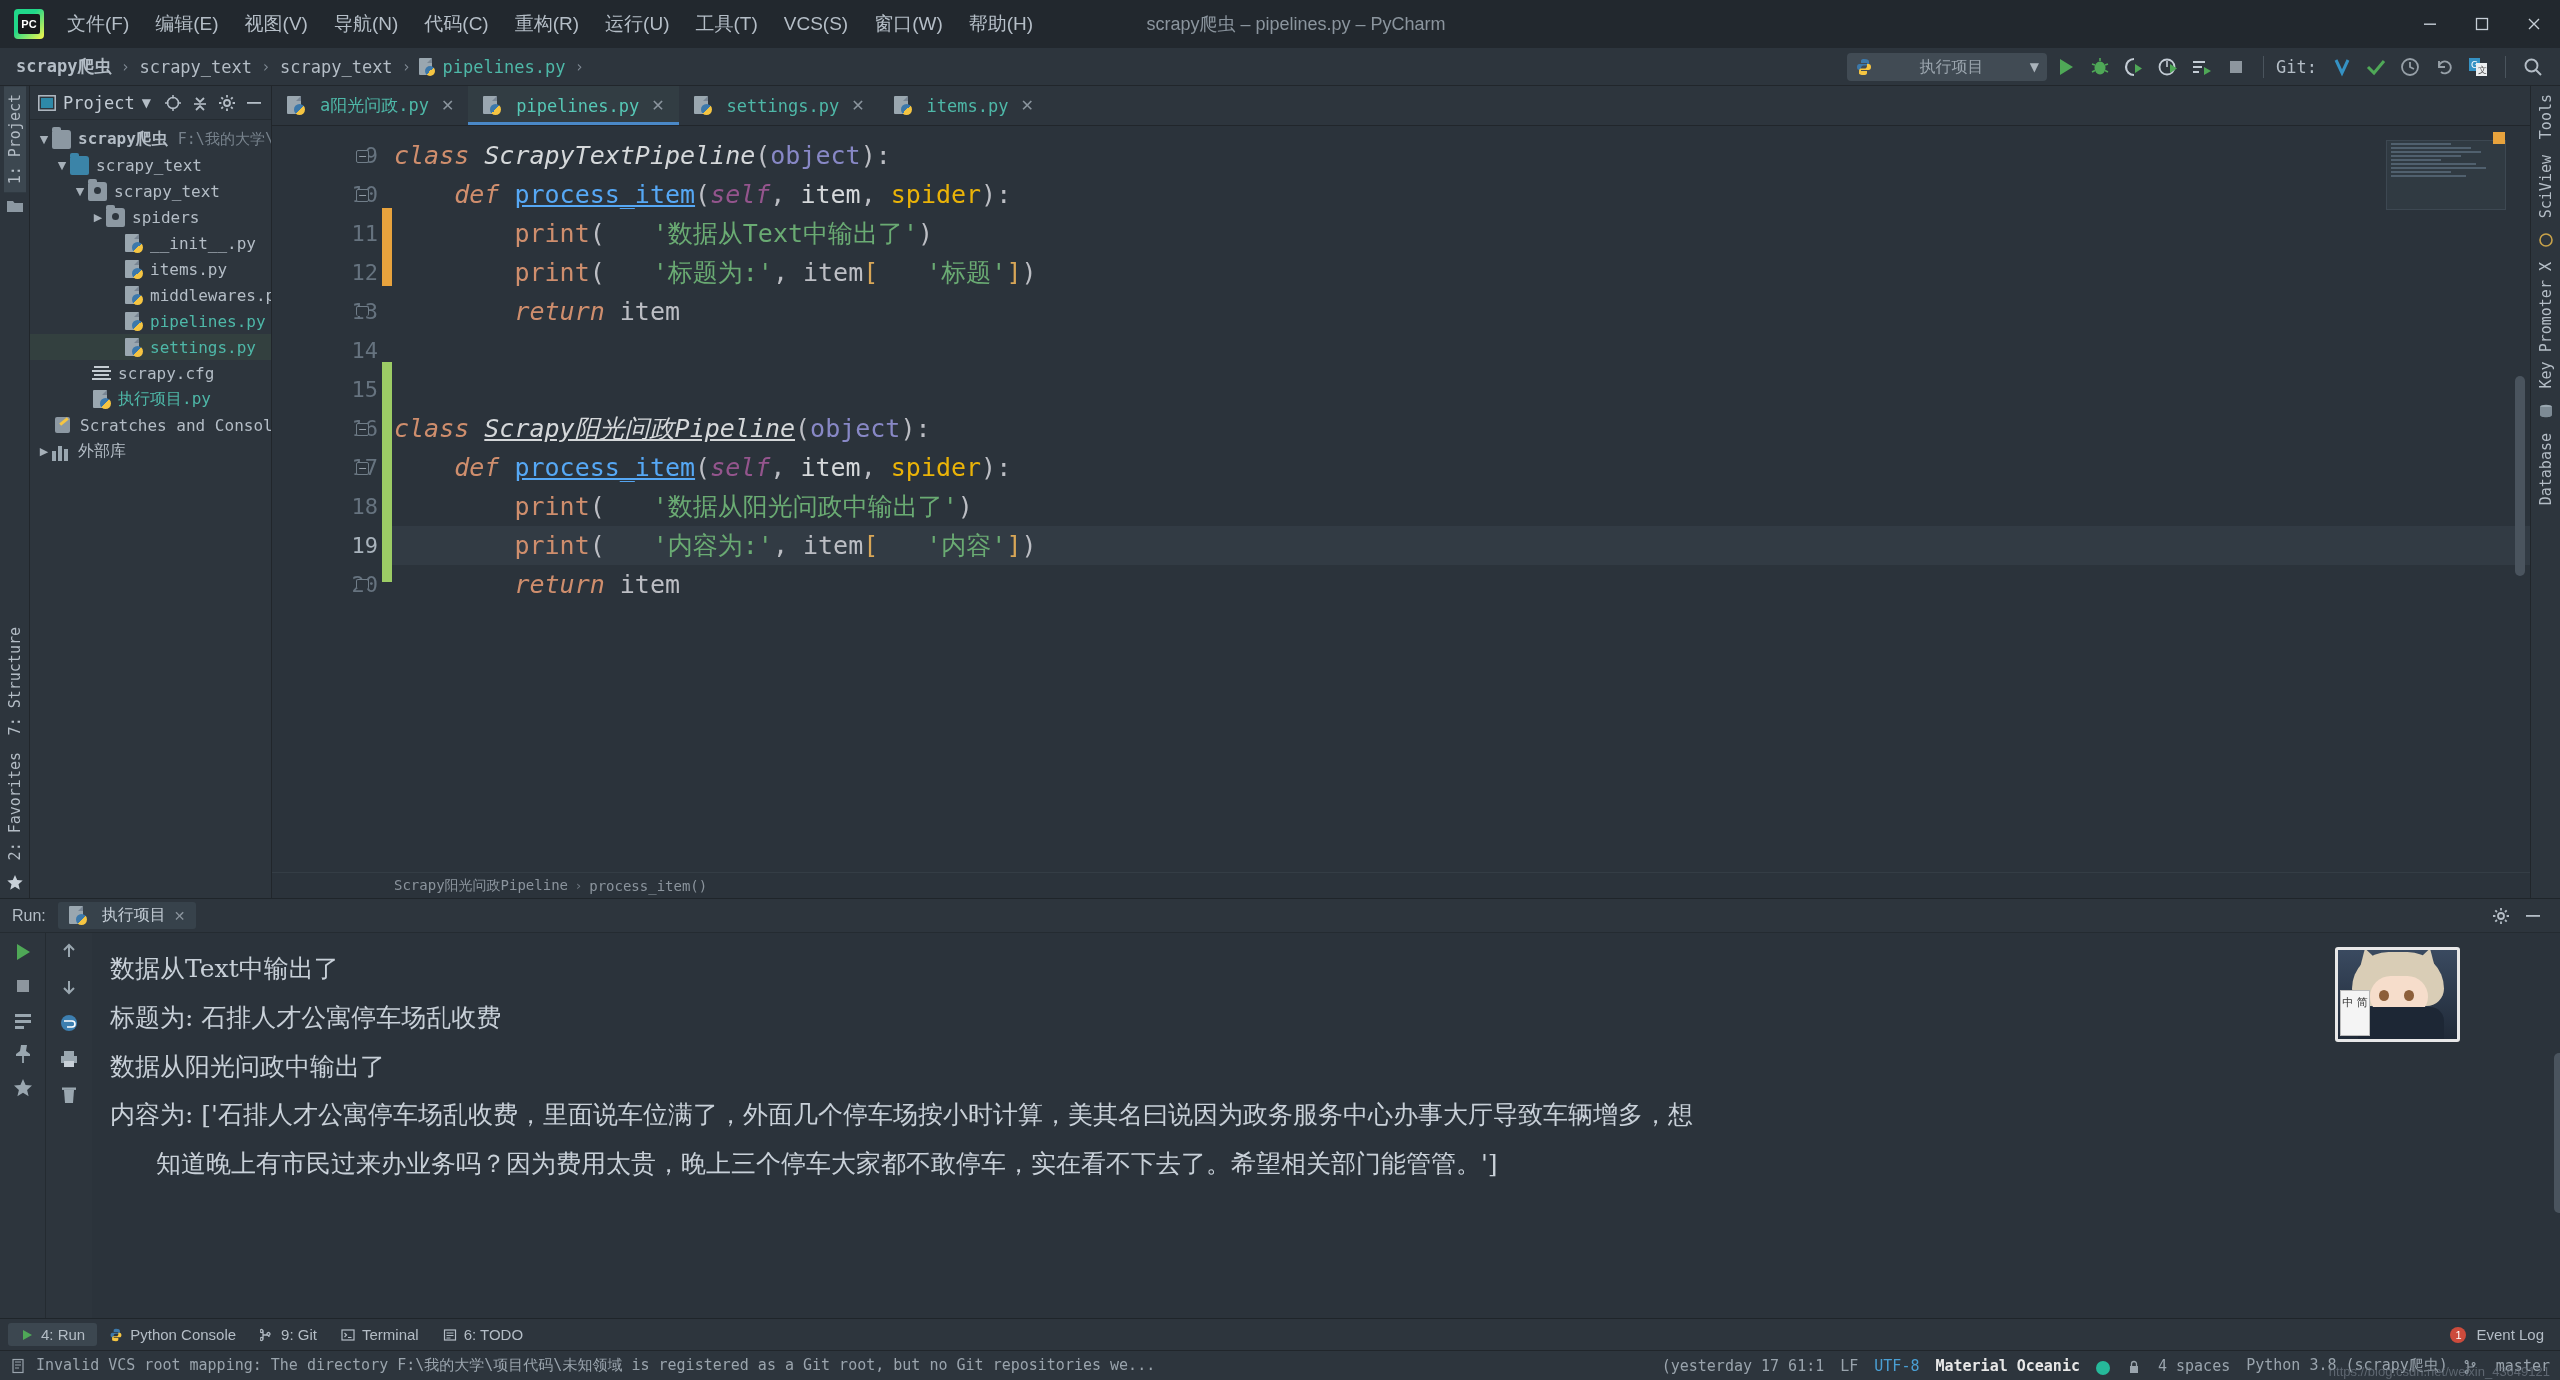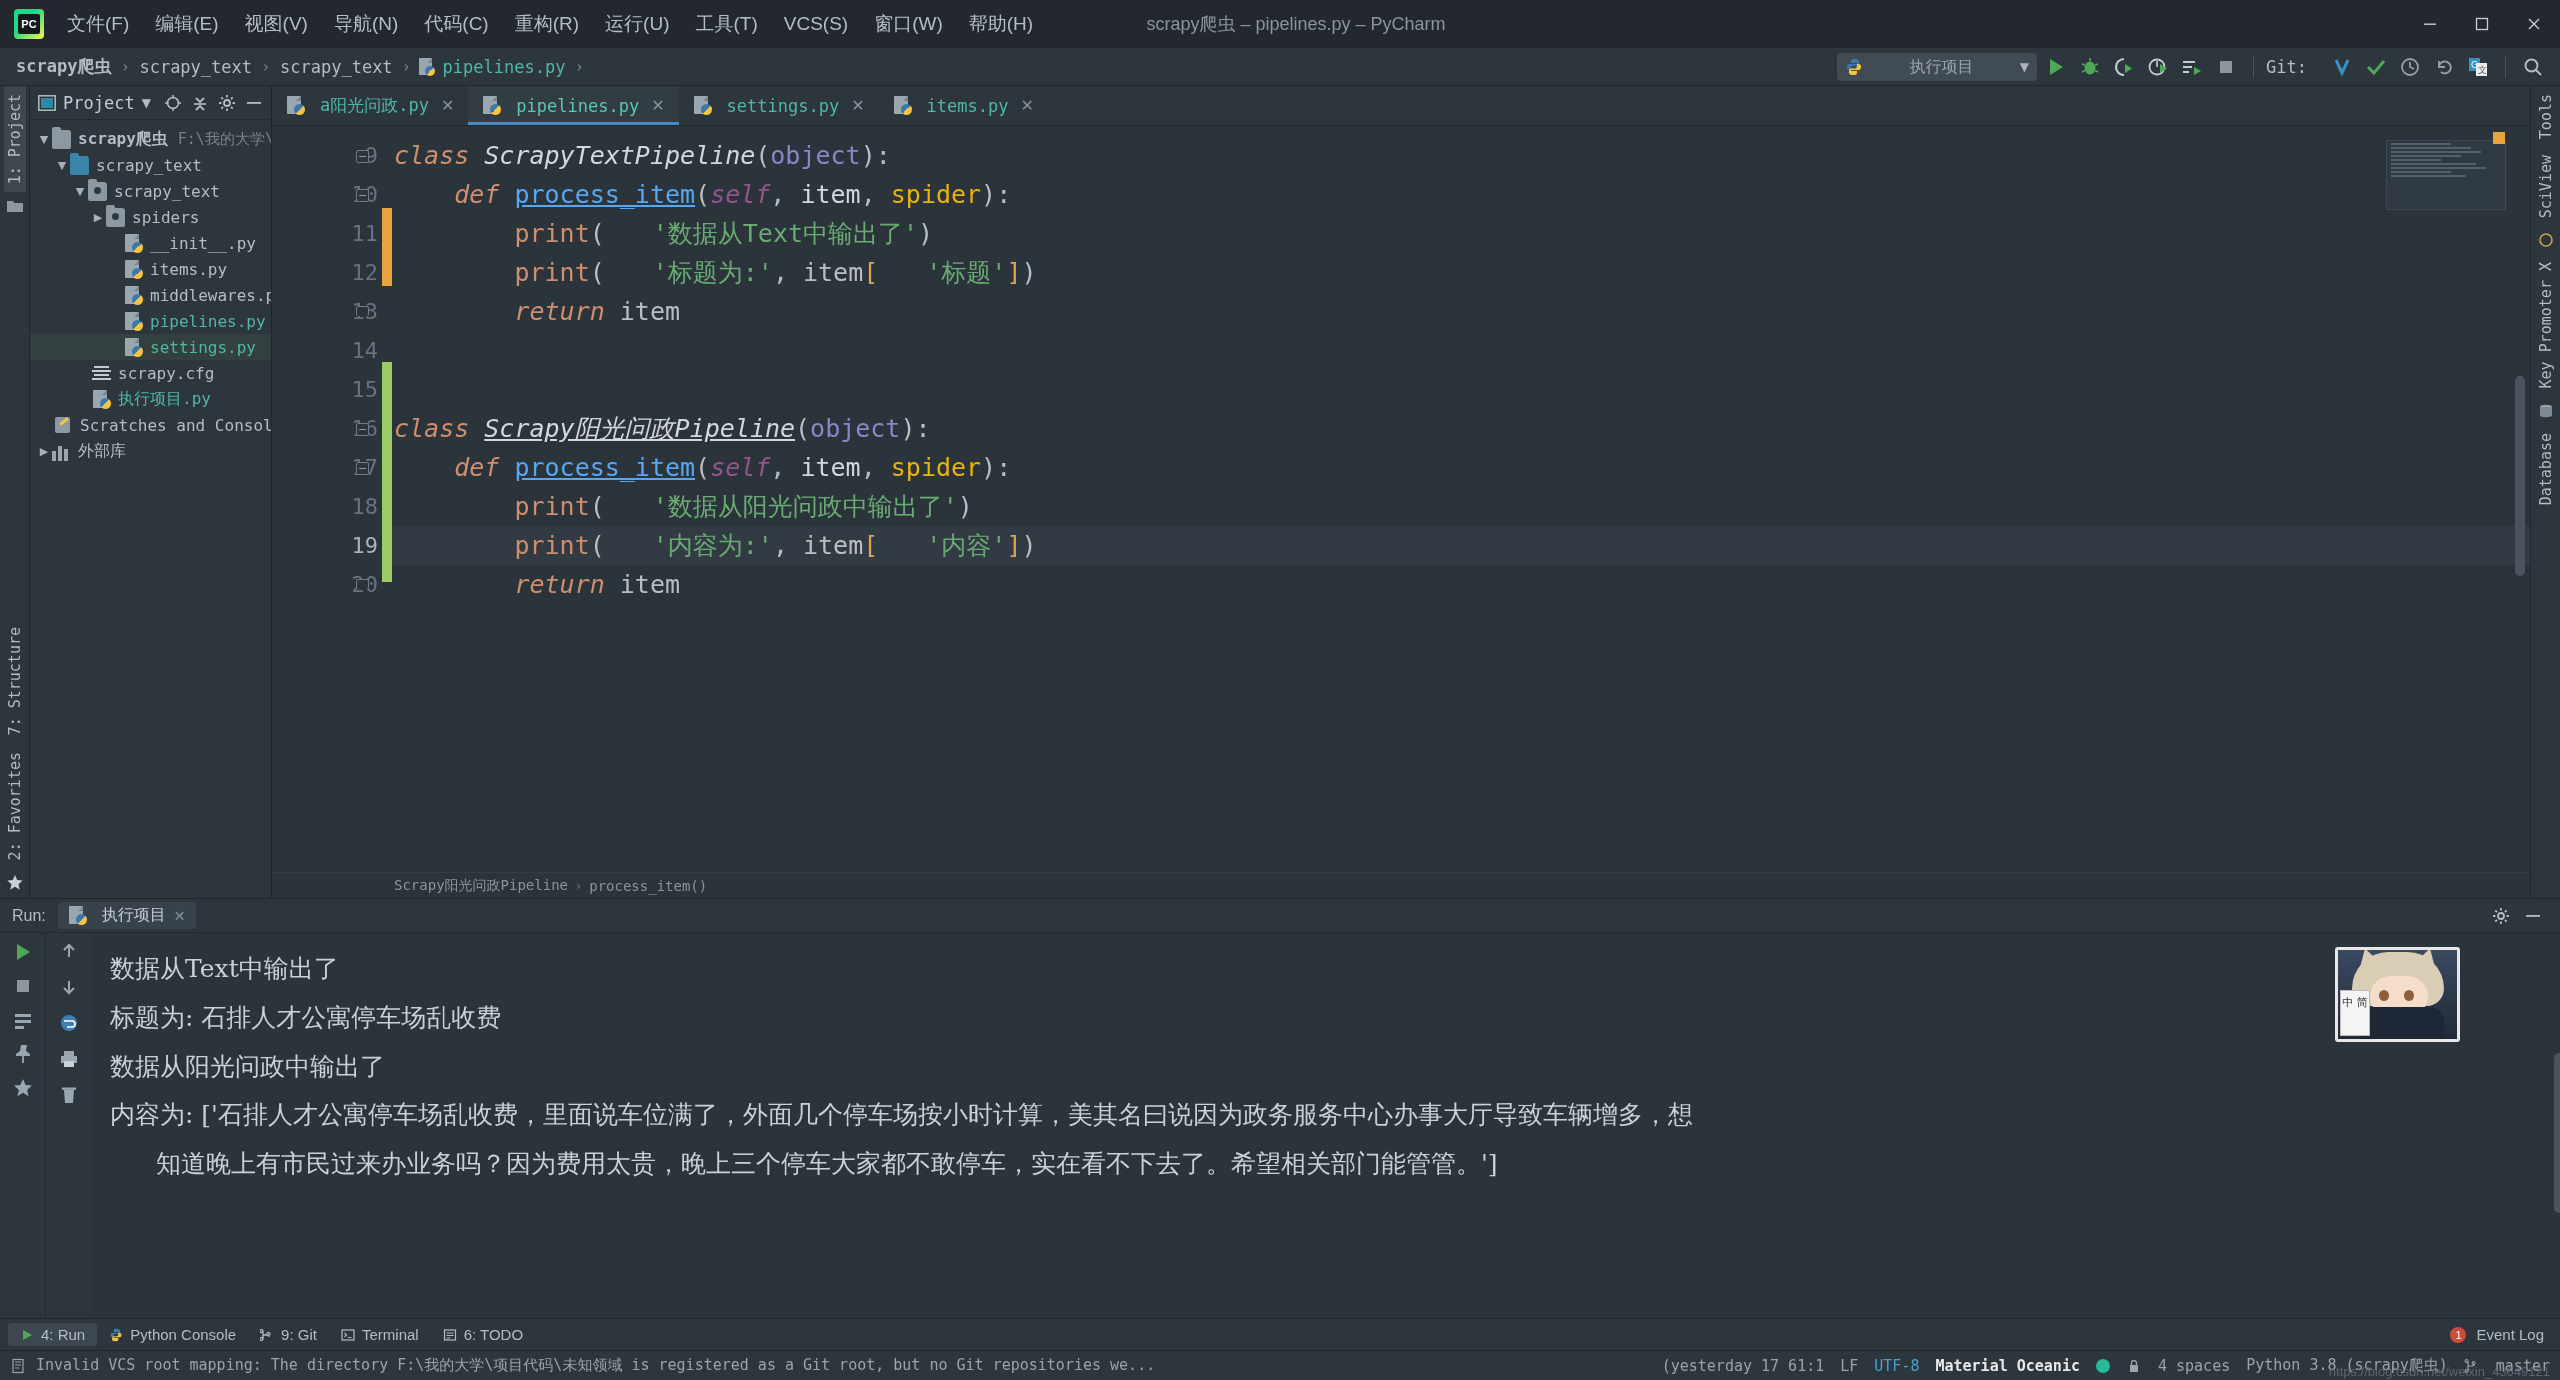--- a/index.html
+++ b/index.html
@@ -125,21 +125,21 @@
     font-family: "Liberation Sans", sans-serif; flex: 1;
     text-align: center;
   }
   .tb-icon {
     width: 30px; height: 30px;
     display: flex; align-items: center; justify-content: center;
     border-radius: 3px; cursor: default;
   }
   .tb-sep { width: 1px; height: 22px; background: #4a545d; margin: 0 8px; }
   .git-label {
-    font-size: 17px; color: #b4bdc6; margin-right: 16px;
+    font-size: 17px; color: #b4bdc6; margin-right: 6px;
     font-family: "DejaVu Sans Mono", monospace;
   }
 
   
   .body { flex: 1; display: flex; min-height: 0; position: relative; }
 
   
   .leftstrip {
     width: 30px; flex: 0 0 30px; background: #2d353d;
     border-right: 1px solid #21262b;
@@ -470,21 +470,21 @@
     background: #2d353d;
     display: flex; align-items: center;
     padding: 0 10px; gap: 10px;
     border-top: 1px solid #21262b;
     position: relative;
   }
   .st-text {
     font-family: "DejaVu Sans Mono", monospace;
     font-size: 15px; color: #9aa4ad; white-space: nowrap;
   }
-  .st-right { margin-left: auto; display: flex; align-items: center; gap: 16px; }
+  .st-right { margin-left: auto; display: flex; align-items: flex-end; gap: 16px; }
   .matdot { width: 14px; height: 14px; border-radius: 50%; background: #26b99a; }
   .watermark {
     position: absolute; right: 10px; bottom: 1px;
     font-size: 13px; color: #6d7681;
     font-family: "Liberation Sans", sans-serif;
     opacity: .75;
   }
 
   
   svg { display: block; }

